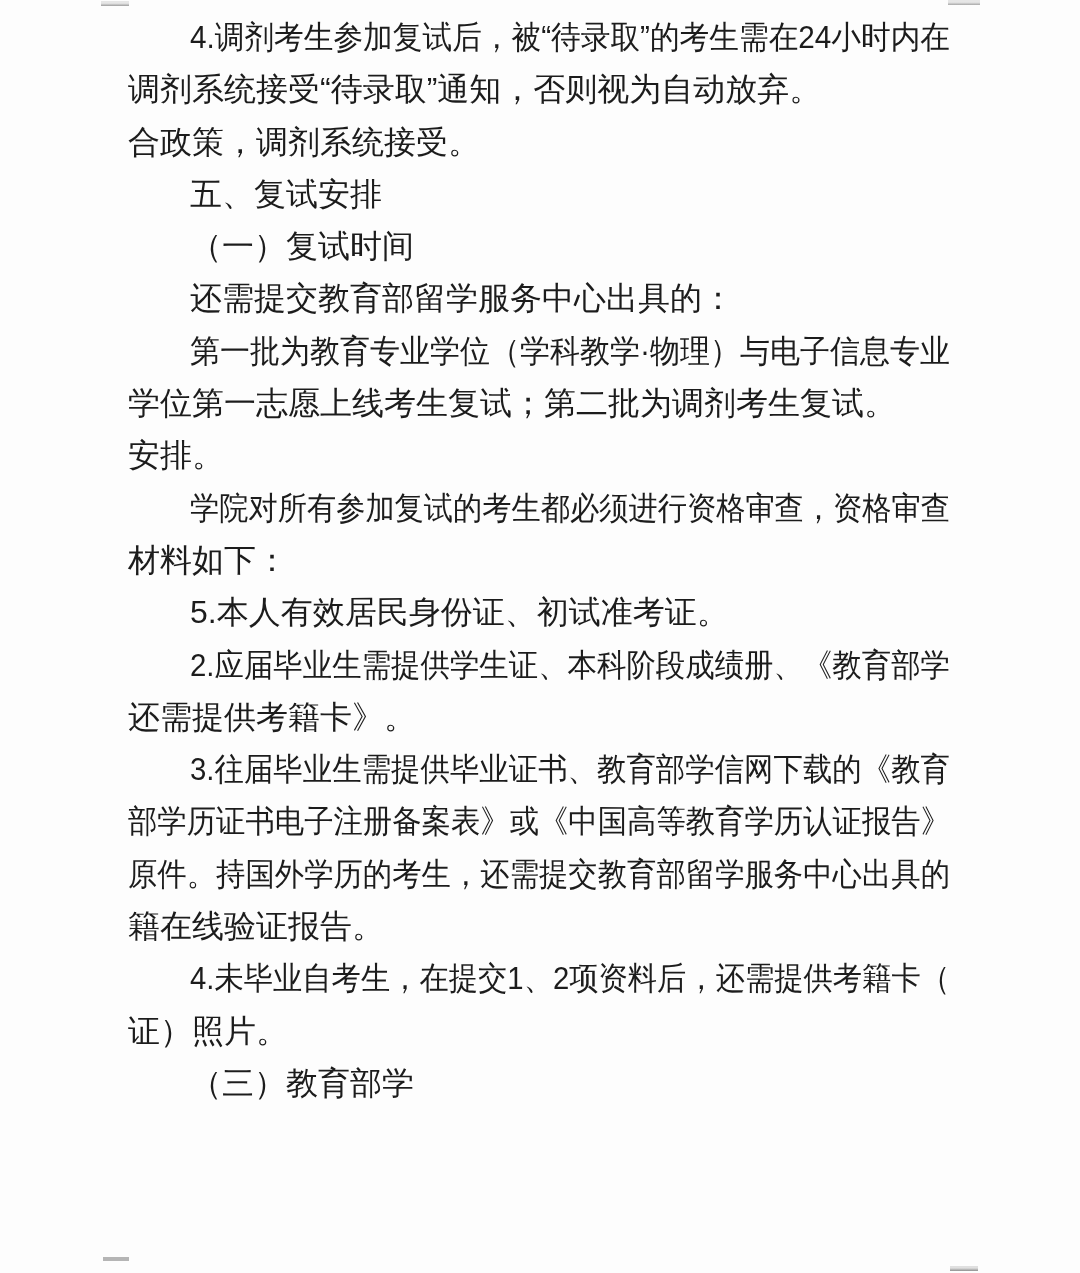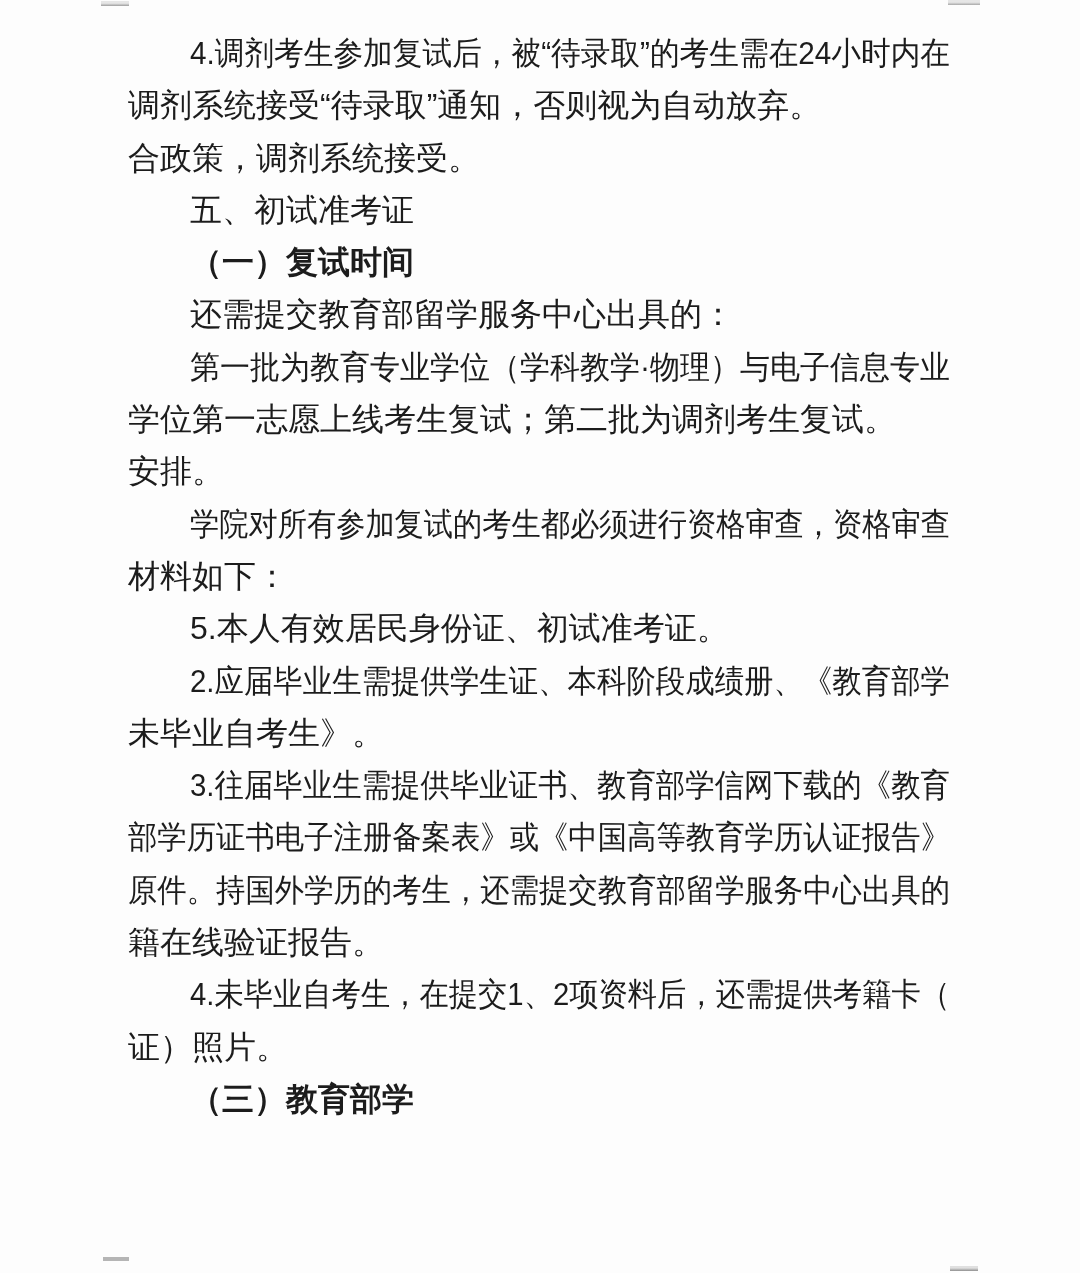--- a/index.html
+++ b/index.html
@@ -24,21 +24,21 @@
     height: 52.3px;
     line-height: 52.3px;
     white-space: nowrap;
   }
   .line-text {
     display: inline-block;
     white-space: nowrap;
     transform-origin: 0 50%;
   }
   .line.indent .line-text { margin-left: 62px; }
-  .line.bold { font-weight: 700; }
+  .line.bold { font-weight: 400; }
 
   
   .artifact { position: absolute; }
   .artifact.tl {
     left: 101px; top: 1px; width: 28px; height: 5px;
     background: linear-gradient(#e6e6e6 45%, #9e9e9e);
   }
   .artifact.tr {
     left: 948px; top: 0px; width: 32px; height: 5px;
     background: linear-gradient(#e6e6e6 45%, #a8a8a8);
@@ -48,35 +48,35 @@
     background: #b5b5b5;
   }
   .artifact.br {
     left: 950px; top: 1266px; width: 28px; height: 5px;
     background: linear-gradient(#e0e0e0 40%, #8f8f8f);
   }
 </style>
 </head>
 <body style="background: rgb(253, 253, 253);">
 
-<div class="doc" style="color: rgb(28, 28, 28); margin-top: 16px;">
+<div class="doc" style="color: rgb(28, 28, 28);">
     <div class="line indent fill"><span class="line-text" style="transform: scaleX(0.927289);">4.调剂考生参加复试后，被“待录取”的考生需在24小时内在</span></div>
     <div class="line"><span class="line-text">调剂系统接受“待录取”通知，否则视为自动放弃。</span></div>
     <div class="line"><span class="line-text">合政策，调剂系统接受。</span></div>
-    <div class="line indent"><span class="line-text">五、初试准考证</span></div>
+    <div class="line indent"><span class="line-text">五、复试安排</span></div>
     <div class="line indent bold"><span class="line-text">（一）复试时间</span></div>
     <div class="line indent"><span class="line-text">还需提交教育部留学服务中心出具的：</span></div>
     <div class="line indent fill"><span class="line-text" style="transform: scaleX(0.937512);">第一批为教育专业学位（学科教学·物理）与电子信息专业</span></div>
     <div class="line"><span class="line-text">学位第一志愿上线考生复试；第二批为调剂考生复试。</span></div>
     <div class="line"><span class="line-text">安排。</span></div>
     <div class="line indent fill"><span class="line-text" style="transform: scaleX(0.913462);">学院对所有参加复试的考生都必须进行资格审查，资格审查</span></div>
     <div class="line"><span class="line-text">材料如下：</span></div>
     <div class="line indent"><span class="line-text">5.本人有效居民身份证、初试准考证。</span></div>
     <div class="line indent fill"><span class="line-text" style="transform: scaleX(0.919332);">2.应届毕业生需提供学生证、本科阶段成绩册、《教育部学</span></div>
-    <div class="line"><span class="line-text">未毕业自考生》。</span></div>
+    <div class="line"><span class="line-text">还需提供考籍卡》。</span></div>
     <div class="line indent fill"><span class="line-text" style="transform: scaleX(0.919332);">3.往届毕业生需提供毕业证书、教育部学信网下载的《教育</span></div>
     <div class="line fill"><span class="line-text" style="transform: scaleX(0.917411);">部学历证书电子注册备案表》或《中国高等教育学历认证报告》</span></div>
     <div class="line fill"><span class="line-text" style="transform: scaleX(0.917411);">原件。持国外学历的考生，还需提交教育部留学服务中心出具的</span></div>
     <div class="line"><span class="line-text">籍在线验证报告。</span></div>
     <div class="line indent fill"><span class="line-text" style="transform: scaleX(0.915352);">4.未毕业自考生，在提交1、2项资料后，还需提供考籍卡（</span></div>
     <div class="line"><span class="line-text">证）照片。</span></div>
     <div class="line indent bold"><span class="line-text">（三）教育部学</span></div>
   </div>
 
 <div class="artifact tl"></div>

